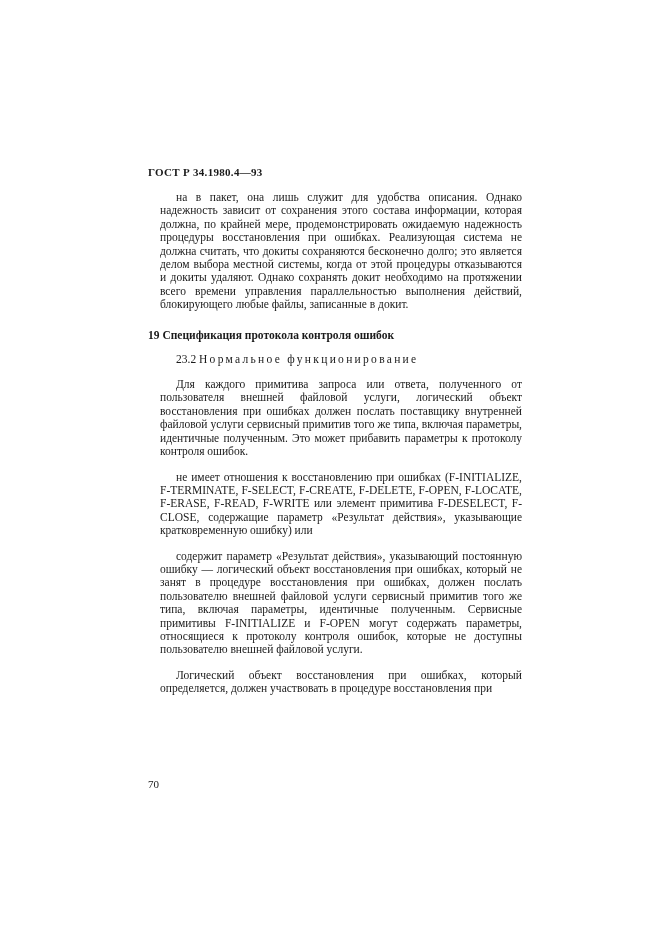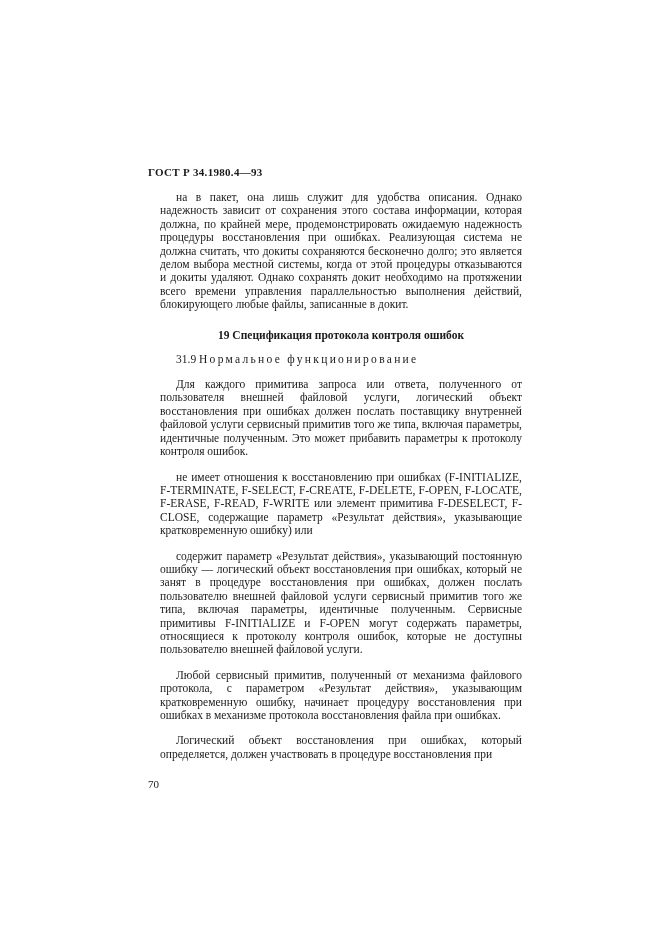--- a/index.html
+++ b/index.html
@@ -31,21 +31,20 @@
   .body-text p {
     margin: 12px;
     font-size: 11.5px;
     line-height: 13.4px;
     text-align: justify;
     text-indent: 16px;
   }
   .section-title {
     font-weight: bold;
     font-size: 11.5px;
-    text-align: center;
     margin: 17px 0 9px 0;
   }
   .sub-title {
     font-size: 11.5px;
     line-height: 13.4px;
     text-indent: 16px;
     margin: 0;
   }
   .sub-title .spaced {
     letter-spacing: 2.3px;
@@ -72,31 +71,30 @@
   <div class="content">
 
     <div class="doc-header">ГОСТ Р 34.1980.4—93</div>
 
     <div class="body-text">
 
       <p>на в пакет, она лишь служит для удобства описания. Однако надежность зависит от сохранения этого состава информации, которая должна, по крайней мере, продемонстрировать ожидаемую надежность процедуры восстановления при ошибках. Реализующая система не должна считать, что докиты сохраняются бесконечно долго; это является делом выбора местной системы, когда от этой процедуры отказываются и докиты удаляют. Однако сохранять докит необходимо на протяжении всего времени управления параллельностью выполнения действий, блокирующего любые файлы, записанные в докит.</p>
 
       <div class="section-title">19 Спецификация протокола контроля ошибок</div>
 
-      <p class="sub-title"><span>31.9</span> <span class="spaced">Нормальное функционирование</span></p>
+      <p class="sub-title"><span>23.2</span> <span class="spaced">Нормальное функционирование</span></p>
 
 
       <p>Для каждого примитива запроса или ответа, полученного от пользователя внешней файловой услуги, логический объект восстановления при ошибках должен послать поставщику внутренней файловой услуги сервисный примитив того же типа, включая параметры, идентичные полученным. Это может прибавить параметры к протоколу контроля ошибок.</p>
 
 
       <p>не имеет отношения к восстановлению при ошибках (F-INITIALIZE, F-TERMINATE, F-SELECT, F-CREATE, F-DELETE, F-OPEN, F-LOCATE, F-ERASE, F-READ, F-WRITE или элемент примитива F-DESELECT, F-CLOSE, содержащие параметр «Результат действия», указывающие кратковременную ошибку) или</p>
 
       <p>содержит параметр «Результат действия», указывающий постоянную ошибку — логический объект восстановления при ошибках, который не занят в процедуре восстановления при ошибках, должен послать пользователю внешней файловой услуги сервисный примитив того же типа, включая параметры, идентичные полученным. Сервисные примитивы F-INITIALIZE и F-OPEN могут содержать параметры, относящиеся к протоколу контроля ошибок, которые не доступны пользователю внешней файловой услуги.</p>
 
-      <p>Любой сервисный примитив, полученный от механизма файлового протокола, с параметром «Результат действия», указывающим кратковременную ошибку, начинает процедуру восстановления при ошибках в механизме протокола восстановления файла при ошибках.</p>
 
       <p>Логический объект восстановления при ошибках, который определяется, должен участвовать в процедуре восстановления при</p>
 
     </div>
 
   </div>
 
   <div class="page-number">70</div>
 
 </div>

